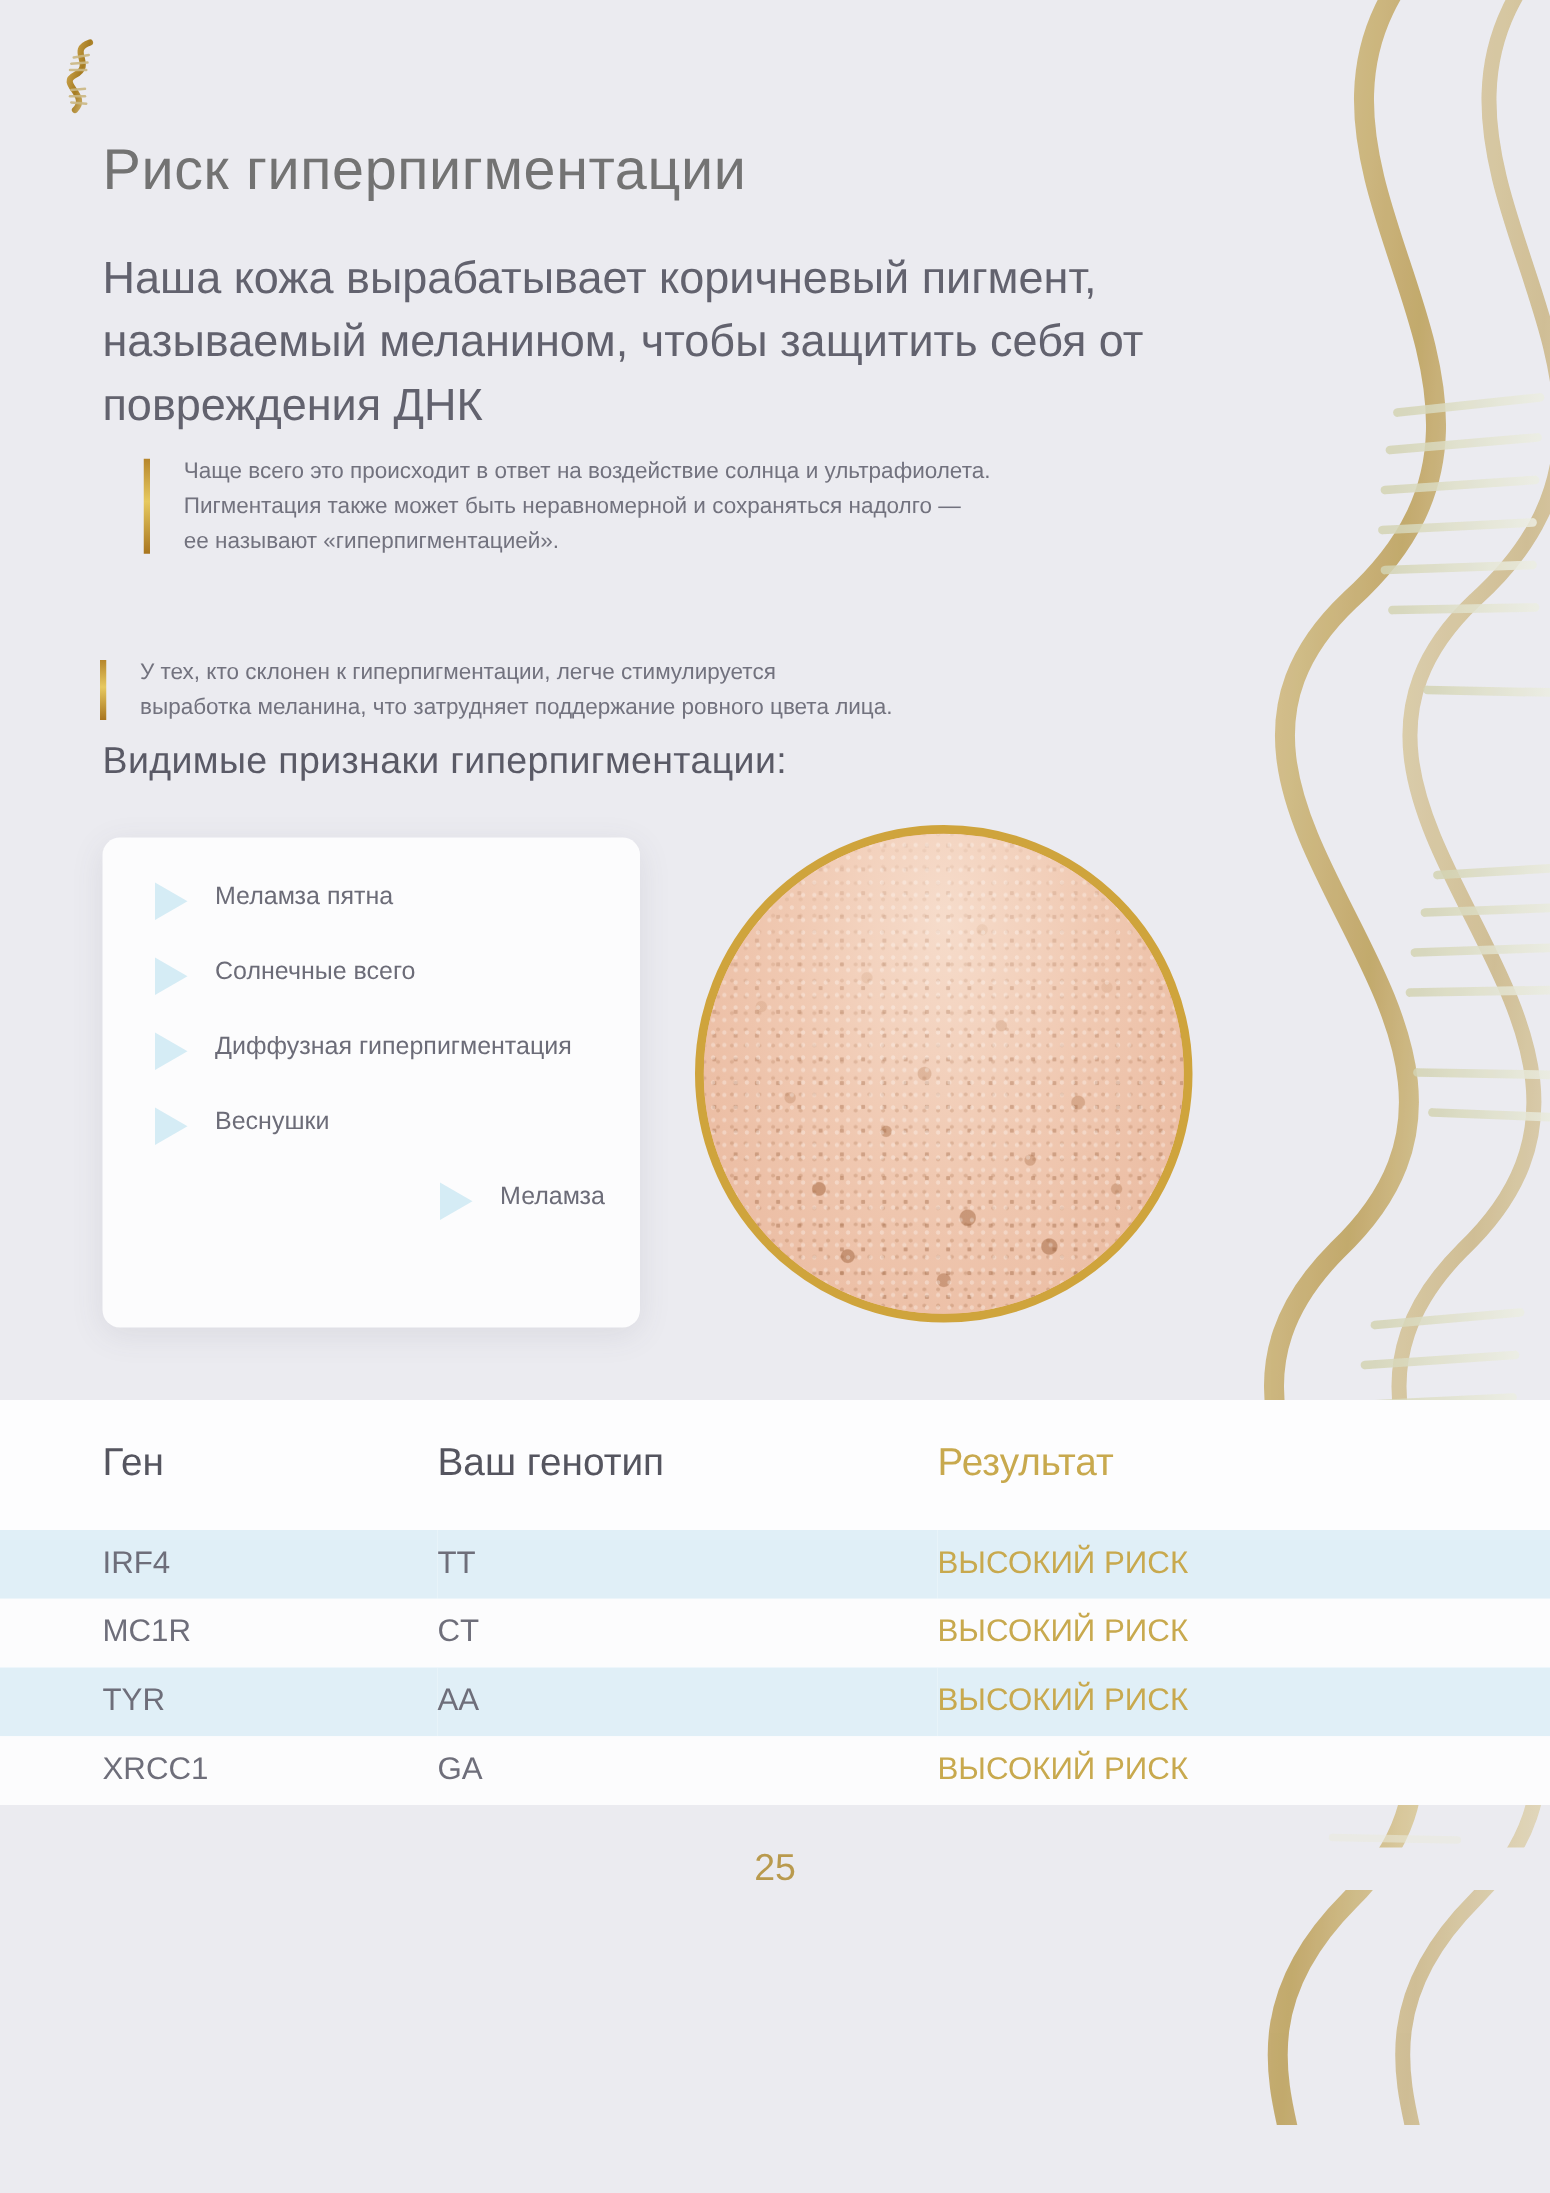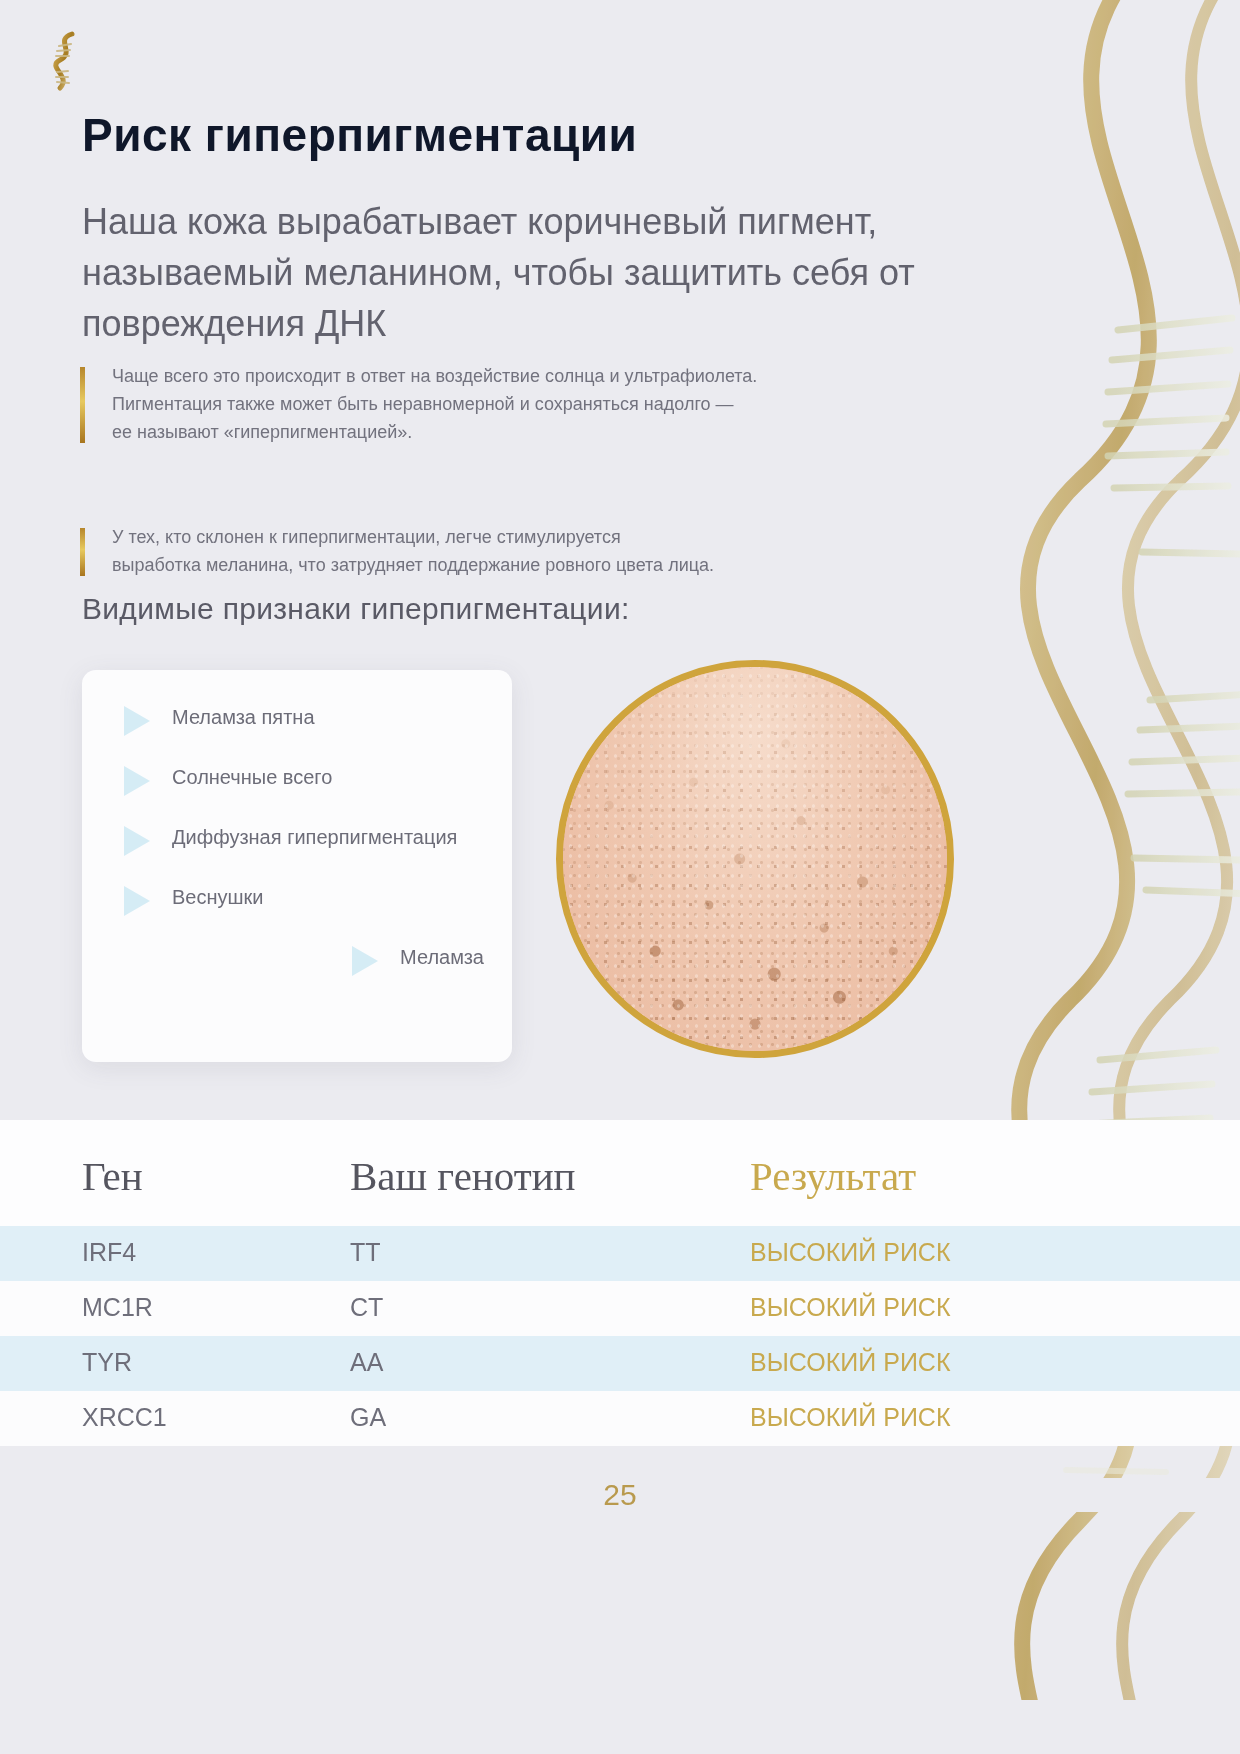--- a/index.html
+++ b/index.html
@@ -44,23 +44,23 @@
     width: 40px;
     height: 62px;
   }
 
   
   .title {
     position: absolute;
     left: 82px;
     top: 108px;
     font-size: 46px;
-    font-weight: 700;
+    font-weight: 400;
     letter-spacing: .5px;
-    color: #0f172a;
+    color: #737373;
     white-space: nowrap;
   }
 
   .subtitle {
     position: absolute;
     left: 82px;
     top: 196px;
     font-size: 36px;
     font-weight: 300;
     line-height: 1.42;
@@ -81,21 +81,21 @@
   }
   .quote::before {
     content: "";
     position: absolute;
     left: 0;
     top: 4px;
     bottom: 4px;
     width: 5px;
     background: linear-gradient(180deg, #b6862c 0%, #e7c95f 45%, #a8751f 100%);
   }
-  .quote-1 { top: 363px; }
+  .quote-1 { top: 363px; margin-left: 35px; }
   .quote-2 { top: 480px; margin-top: 44px; }
   .quote p { white-space: nowrap; }
 
   
   .section-heading {
     position: absolute;
     left: 82px;
     top: 592px;
     font-size: 30px;
     font-weight: 300;
@@ -202,25 +202,24 @@
   table {
     width: 1240px;
     border-collapse: collapse;
   }
   th, td {
     text-align: left;
     font-weight: 300;
     padding: 0;
   }
   thead th {
-    font-size: 41px;
+    font-size: 31px;
     color: #55555f;
-    padding: 32px 0 26px 0;
+    padding: 32px 0 36px 0;
     background: #fdfdfe;
-    font-family: Liberation Serif, serif;
   }
   tbody td {
     font-size: 25px;
     color: #6e6e7a;
     padding: 12px 0 14px 0;
   }
   tbody tr.alt td { background: #e0eff7; }
   tbody tr:not(.alt) td { background: #fcfcfd; }
   td.result, th.result { color: #c8a94e; }
   .c-gene  { width: 350px; padding-left: 82px !important; }

